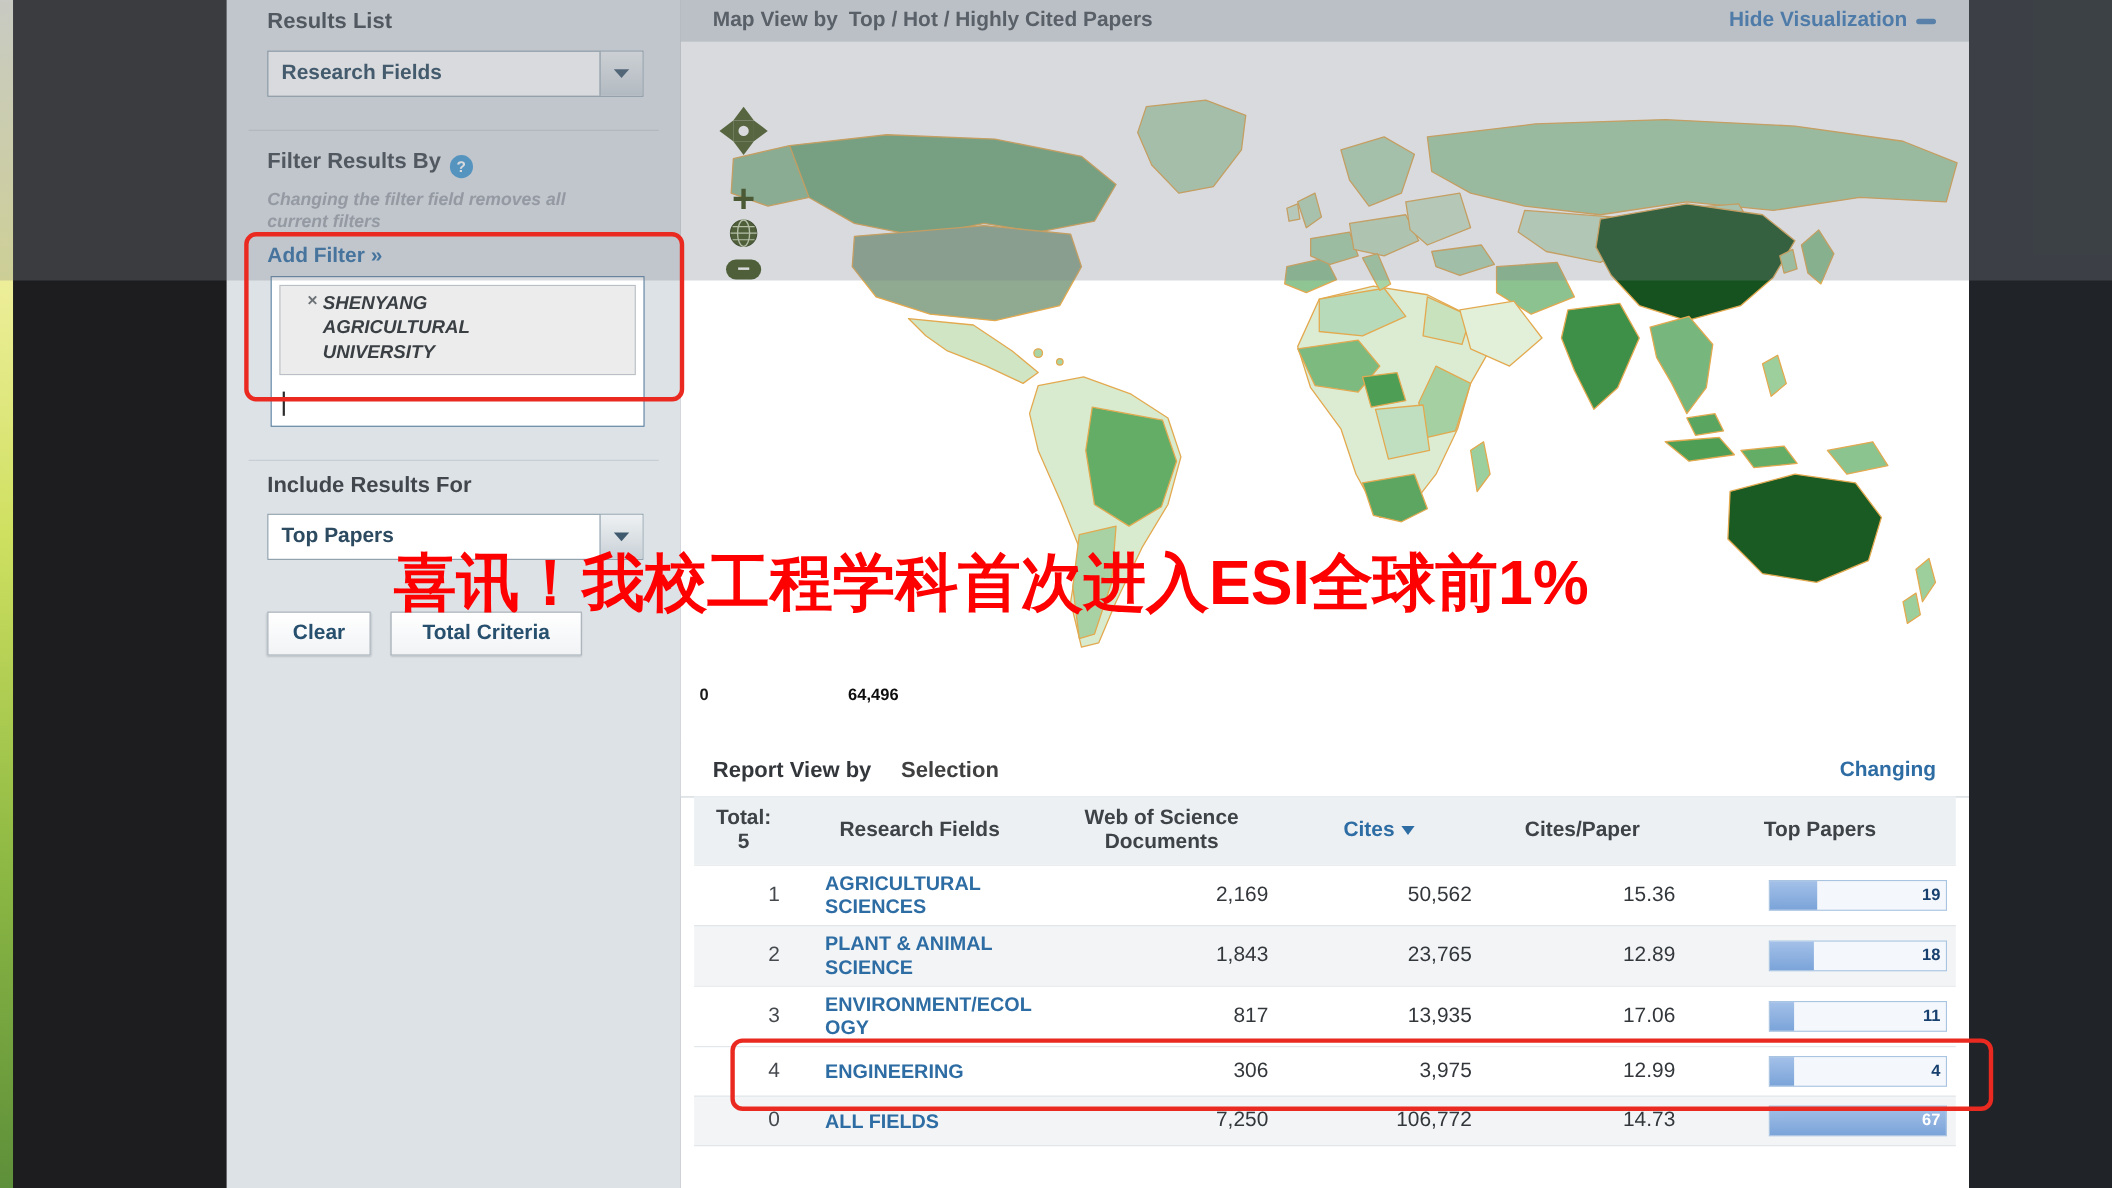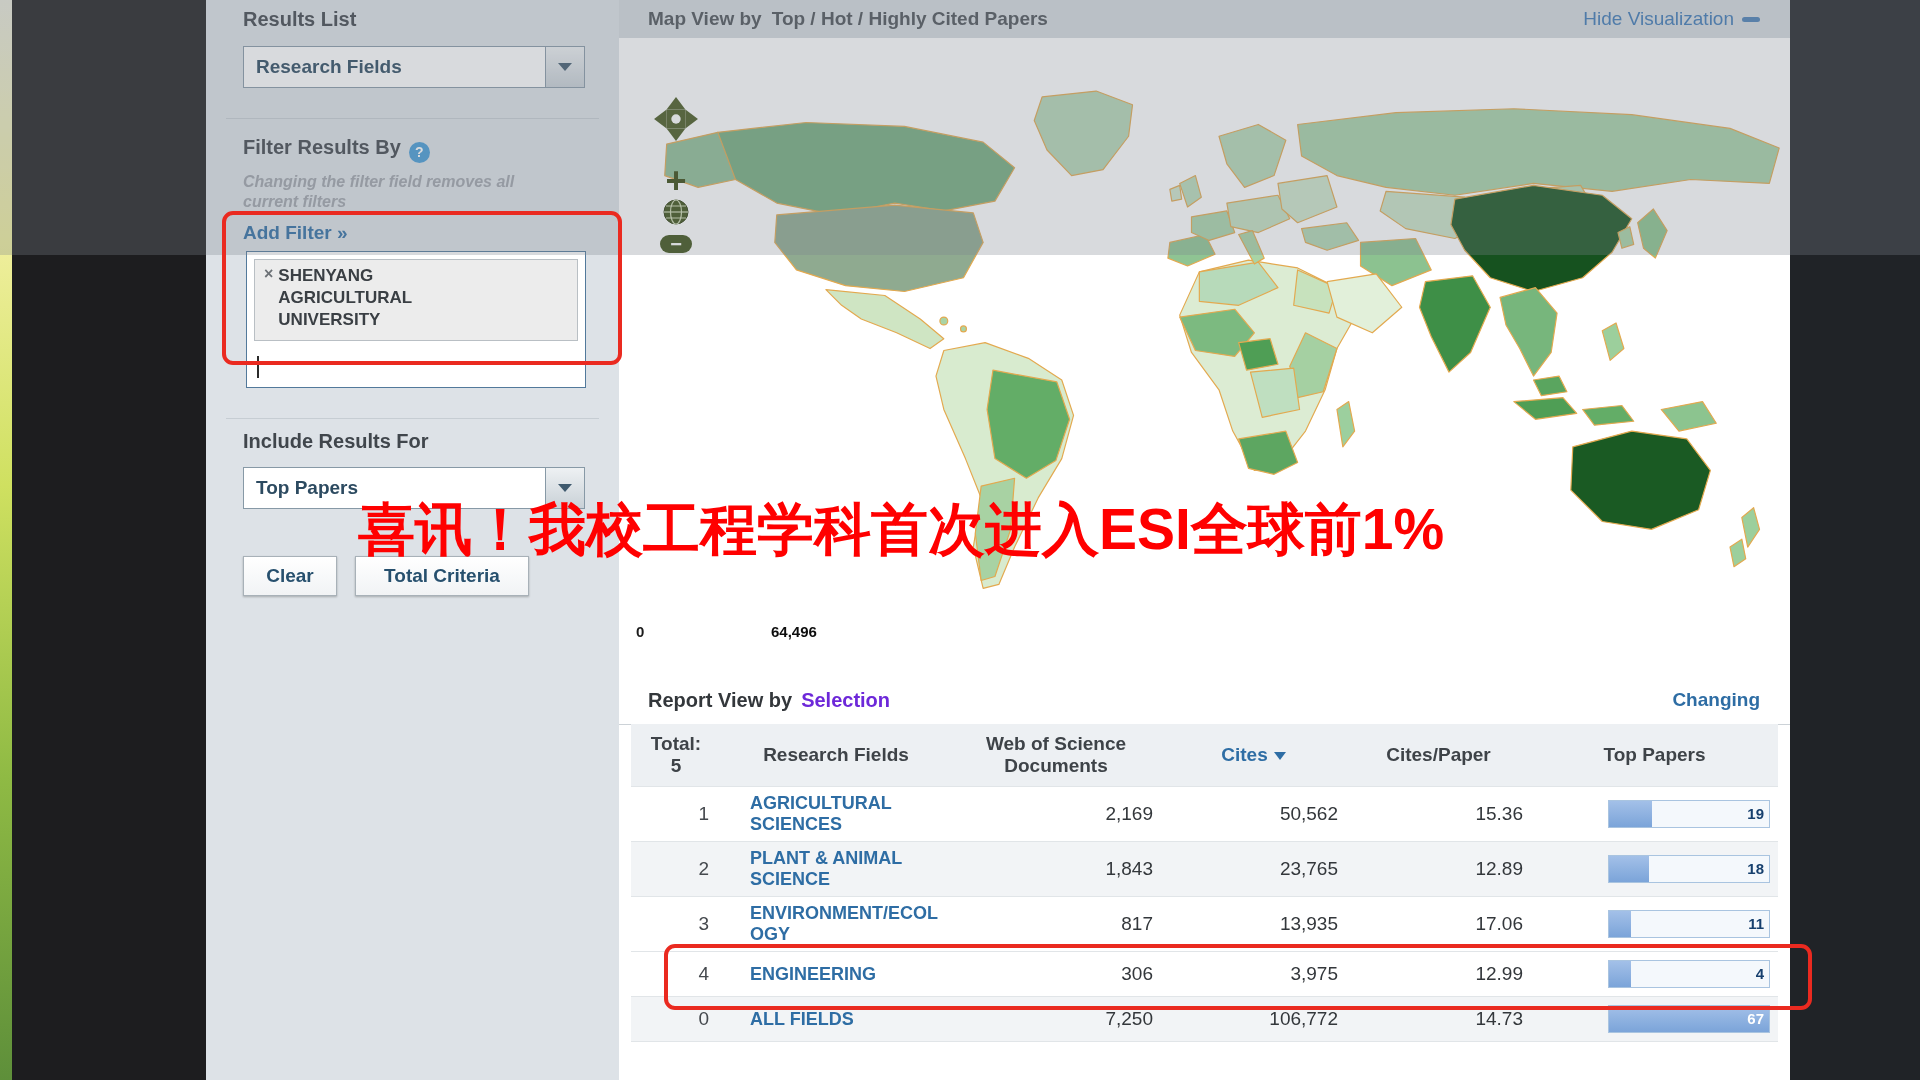--- a/index.html
+++ b/index.html
@@ -20,56 +20,56 @@
     display:flex;align-items:center;cursor:pointer;}
   .select-value{flex:1;padding-left:12px;font-size:19px;font-weight:bold;color:#2c4a60;}
   .select-chev{width:38px;height:100%;border-left:1px solid #8799a6;background:linear-gradient(#eef1f3,#c9d1d7);
     display:flex;align-items:center;justify-content:center;}
   .tri{width:0;height:0;border-left:7px solid transparent;border-right:7px solid transparent;border-top:8px solid #3f5a6e;}
   .help-icon{display:inline-flex;width:21px;height:21px;border-radius:50%;background:#459bd6;color:#fff;
     font-size:14px;font-weight:bold;align-items:center;justify-content:center;margin-left:8px;vertical-align:-3px;cursor:pointer;}
   .filter-note{position:absolute;left:37px;font-size:16px;font-style:italic;font-weight:bold;color:#9fa4ab;line-height:20px;}
   .add-filter{position:absolute;left:37px;font-size:19px;font-weight:bold;color:var(--link-blue,#2e6da4);cursor:pointer;}
   .filter-box{position:absolute;left:40px;top:251px;width:338px;height:135px;background:#fff;border:1px solid #52799b;}
-  .chip{margin:7px;height:82px;background:#ececec;border:1px solid #b9bfc4;padding:5px 9px;box-sizing:border-box;}
+  .chip{margin:7px;height:82px;background:#ececec;border:1px solid #b9bfc4;padding:5px 24px;box-sizing:border-box;font-style:italic;}
   .chip-close{color:#6d7277;font-size:16px;font-weight:bold;margin-right:5px;cursor:pointer;}
   .chip-label{display:inline-block;width:190px;vertical-align:top;font-size:17px;color:#3a3f44;line-height:22px;font-weight:bold;}
   .caret{position:absolute;left:10px;top:104px;width:2px;height:22px;background:#2b2b2b;}
   .btn{position:absolute;height:38px;background:linear-gradient(#ffffff,#f1f3f5);border:1px solid #a8b1b8;
     box-shadow:0 1px 2px rgba(0,0,0,.25);font-size:19px;font-weight:bold;color:#27506e;
     display:flex;align-items:center;justify-content:center;cursor:pointer;}
 
   
   .main{position:absolute;left:619px;top:0;width:1171px;height:1080px;background:#fff;}
   .map-header{position:absolute;left:0;top:0;width:1171px;height:38px;background:#d5dade;
     display:flex;align-items:center;}
   .mh-title{margin-left:29px;font-size:19px;font-weight:bold;color:#4b5157;}
   .mh-sub{margin-left:10px;font-size:19px;font-weight:bold;color:#4b5157;}
-  .hide-viz{position:absolute;right:30px;top:8px;font-size:19px;font-weight:normal;color:#3c78b5;cursor:pointer;display:flex;align-items:center;}
+  .hide-viz{position:absolute;right:30px;top:8px;font-size:19px;font-weight:bold;color:#3c78b5;cursor:pointer;display:flex;align-items:center;}
   .minus-icon{display:inline-block;width:18px;height:5px;border-radius:3px;background:#4a7fb5;margin-left:8px;}
 
   .map-area{position:absolute;left:0;top:38px;width:1171px;height:638px;background:#fff;overflow:hidden;}
   .world-svg{position:absolute;left:30px;top:45px;}
 
   .map-controls{position:absolute;left:34px;top:58px;width:46px;display:flex;flex-direction:column;align-items:center;}
   .pan{cursor:pointer;}
   .zoom-plus{margin-top:26px;font-size:36px;font-weight:bold;color:#35470f;line-height:26px;cursor:pointer;}
   .globe-wrap{margin-top:4px;cursor:pointer;}
   .zoom-minus{margin-top:5px;width:32px;height:18px;border-radius:10px;background:#3c5016;color:#fff;
     font-size:20px;font-weight:bold;display:flex;align-items:center;justify-content:center;cursor:pointer;}
 
   .map-legend{position:absolute;left:12px;top:580px;width:250px;height:30px;
     background:linear-gradient(to right,#ffffff 0%,#bede b8 0%,#a8d3a8 38%,#2e7d36 68%,var(--legend-high,#0b5a1d) 100%);}
   .legend-min{position:absolute;left:5px;top:5px;font-size:15px;color:#1b1b1b;font-weight:bold;}
   .legend-max{position:absolute;left:140px;top:5px;font-size:15px;color:#0d0d0d;font-weight:bold;}
 
   .report-titlebar{position:absolute;left:0;top:676px;width:1171px;height:48px;background:#fff;
     border-bottom:1px solid #ccd2d7;display:flex;align-items:center;}
   .rt-title{margin-left:29px;font-size:20px;font-weight:bold;color:#33373b;}
-  .rt-sub{margin-left:9px;font-size:20px;font-weight:bold;color:#6d28d9;}
+  .rt-sub{margin-left:27px;font-size:20px;font-weight:bold;color:#404040;}
   .customize{position:absolute;right:30px;font-size:19px;font-weight:bold;color:var(--link-blue,#2e6da4);cursor:pointer;}
 
   .rtable{position:absolute;left:12px;top:724px;width:1147px;}
   .thead{display:flex;align-items:center;background:#edf0f3;height:62px;}
   .th{font-size:19px;font-weight:bold;color:#3e4348;text-align:center;line-height:22px;}
   .c-rank{width:90px;box-sizing:border-box;}
   .c-field{width:230px;box-sizing:border-box;}
   .c-docs{width:210px;box-sizing:border-box;}
   .c-cites{width:185px;box-sizing:border-box;}
   .c-cpp{width:185px;box-sizing:border-box;}

